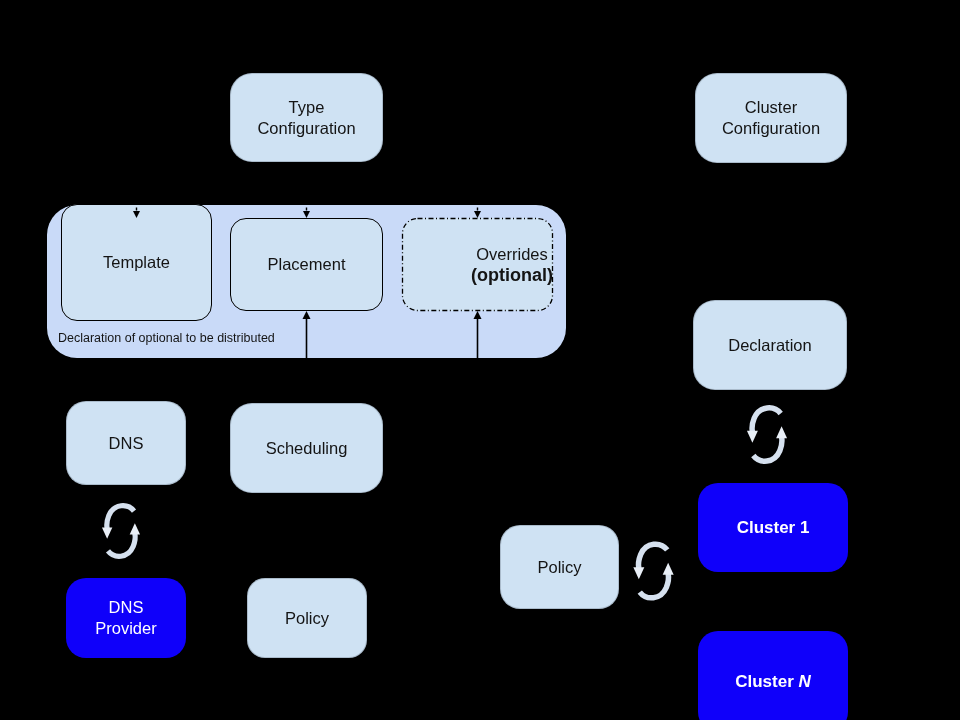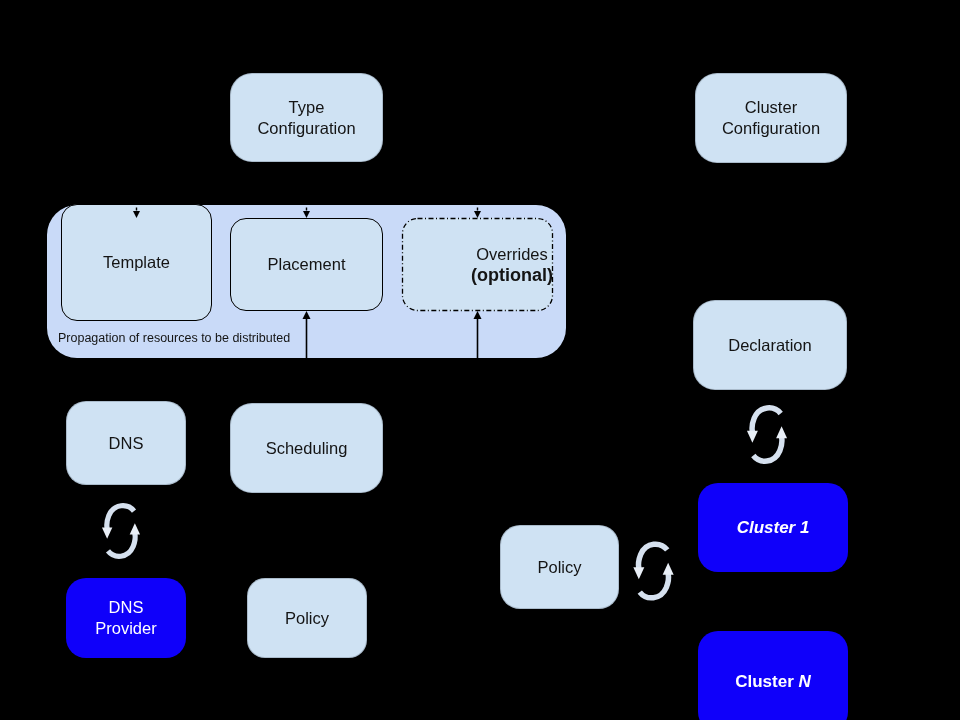--- a/index.html
+++ b/index.html
@@ -60,21 +60,21 @@
   .sync{position:absolute;z-index:3;}
   .sublabel{display:block;font-size:18px;line-height:1.15;font-weight:bold;}
   .ov-title{font-size:16.5px;line-height:1.2;}
 </style>
 </head>
 <body>
 
 <div class="canvas">
 
   <div class="group-container">
-    <span class="caption">Propagation of resources to be distributed</span>
+    <span class="caption">Declaration of optional to be distributed</span>
   </div>
 
   <svg class="overlay" width="960" height="720" viewBox="0 0 960 720">
 
     <rect x="402.5" y="218.5" width="150" height="92" rx="15" fill="none" stroke="#000" stroke-width="1.3" stroke-dasharray="5 2.5 1 2.5"></rect>
 
     <g>
       <line x1="136.5" y1="202" x2="136.5" y2="212" stroke="#000" stroke-width="1.4" stroke-dasharray="3 2.5"></line>
       <polygon points="133,211 140,211 136.5,218" fill="#000"></polygon>
     </g>
@@ -140,21 +140,21 @@
   </div>
 
   <div class="box light" style="left:693px;top:300px;width:154px;height:90px;">
     <span>Declaration</span>
   </div>
 
   <div class="box light" style="left:500px;top:525px;width:119px;height:84px;border-radius:20px;">
     <span>Policy</span>
   </div>
 
-  <div class="box accent bold" style="left:698px;top:483px;width:150px;height:89px;font-style:italic;">
+  <div class="box accent bold" style="left:698px;top:483px;width:150px;height:89px;">
     <span>Cluster 1</span>
   </div>
 
   <div class="box accent bold" style="left:698px;top:587px;width:150px;height:101px;margin-top:44px;">
     <span><span>Cluster </span><span class="italic">N</span></span>
   </div>
 
   <svg class="sync" style="left:95px;top:496px;" width="52" height="70" viewBox="0 0 60 80">
     <path d="M45,17 C38,8 22,8 16,22 C14,27 13,32 14,37" fill="none" stroke="var(--sync_arrow,#d6e1ef)" stroke-width="6"></path>
     <polygon points="8,36 20,36 14,49" fill="var(--sync_arrowhead,#e9eff7)"></polygon>

